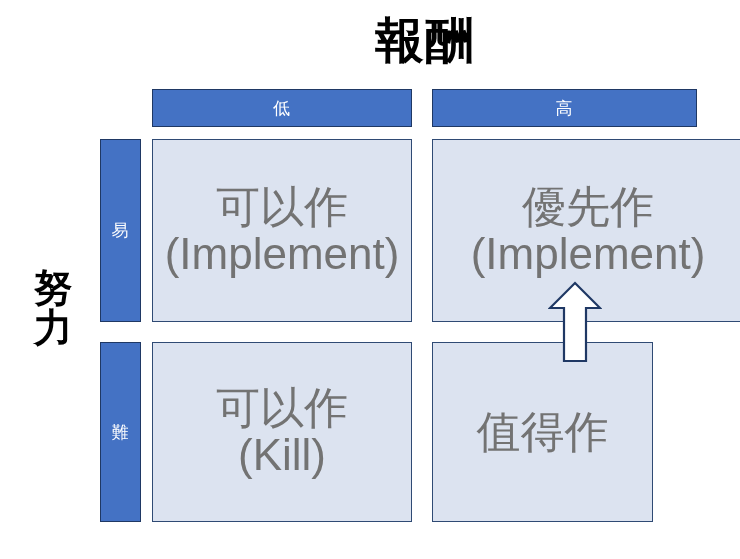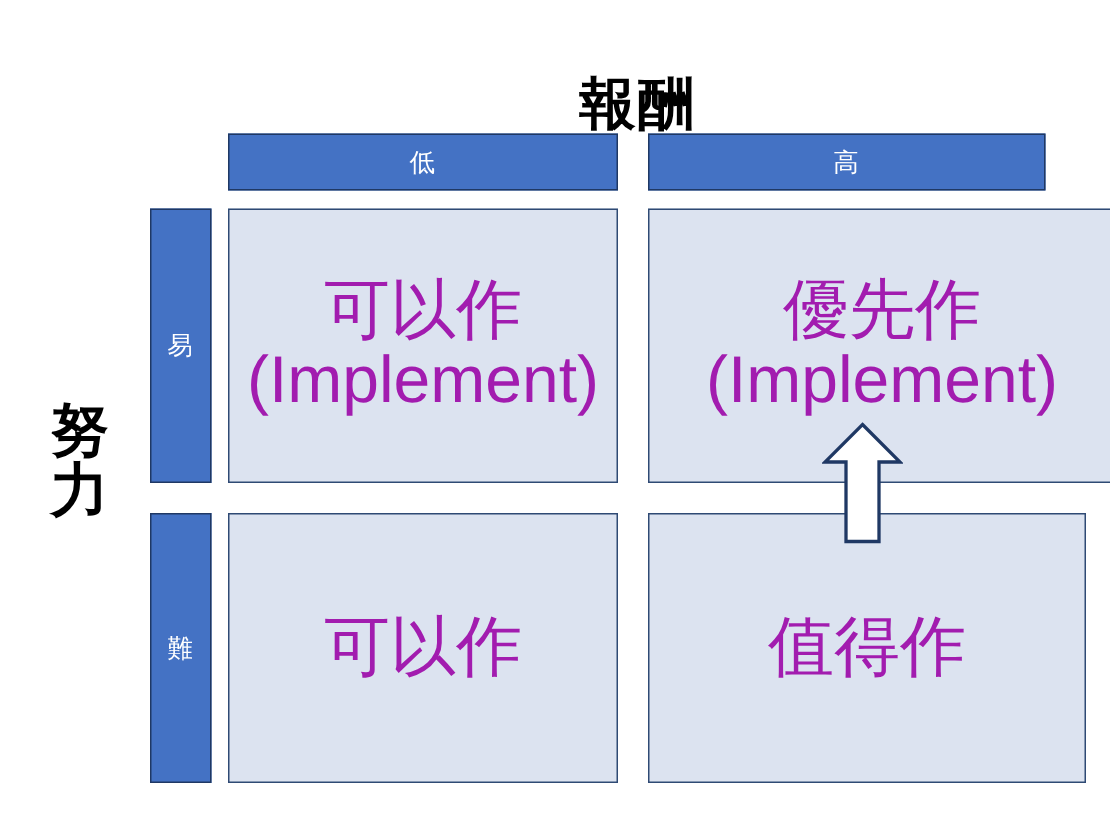--- a/index.html
+++ b/index.html
@@ -21,27 +21,26 @@
     inset: 0;
   }
 
   
   .top-title {
     position: absolute;
     left: 325px;
     top: 14px;
     width: 200px;
     text-align: center;
-    font-size: 38px;
+    font-size: 49px;
     font-weight: bold;
     line-height: 1.1;
     letter-spacing: 1px;
     color: #000000;
     white-space: nowrap;
-    margin-top: 36px;
   }
 
   
   .left-title {
     position: absolute;
     left: 16px;
     top: 268px;
     width: 74px;
     text-align: center;
     font-size: 39px;
@@ -92,36 +91,36 @@
   .cell {
     position: absolute;
     background: #DCE3F0;
     border: 1.4px solid #2F4A74;
     box-sizing: border-box;
     display: flex;
     flex-direction: column;
     align-items: center;
     justify-content: center;
     text-align: center;
-    color: #a21caf;
+    color: #737373;
     line-height: 1.06;
     overflow: visible;
   }
   .cell .line {
     display: block;
     white-space: nowrap;
     font-size: 44px;
     font-weight: normal;
   }
   .cell .line-cjk { letter-spacing: 0px; }
 
   #cell-possible  { left: 152px; top: 139px; width: 260px; height: 183px; }
   #cell-implement { left: 432px; top: 139px; width: 312px; height: 183px; }
   #cell-kill      { left: 152px; top: 342px; width: 260px; height: 180px; }
-  #cell-challenge { left: 432px; top: 342px; width: 292px; height: 180px; }
+  #cell-challenge { left: 432px; top: 342px; width: 221px; height: 180px; }
 
   
   .cell .cell-text {
     position: relative;
     width: 100%;
   }
 
   
   #up-arrow {
     position: absolute;
@@ -160,20 +159,21 @@
   <div class="cell" id="cell-implement">
     <div class="cell-text">
       <span class="line line-cjk">優先作</span>
       <span class="line line-en">(Implement)</span>
     </div>
   </div>
 
   <div class="cell" id="cell-kill">
     <div class="cell-text">
       <span class="line line-cjk">可以作</span>
+      <span class="line line-en">(Kill)</span>
     </div>
   </div>
 
   <div class="cell" id="cell-challenge">
     <div class="cell-text">
       <span class="line line-cjk">值得作</span>
     </div>
   </div>
 
   <svg id="up-arrow" viewBox="0 0 54 82">

